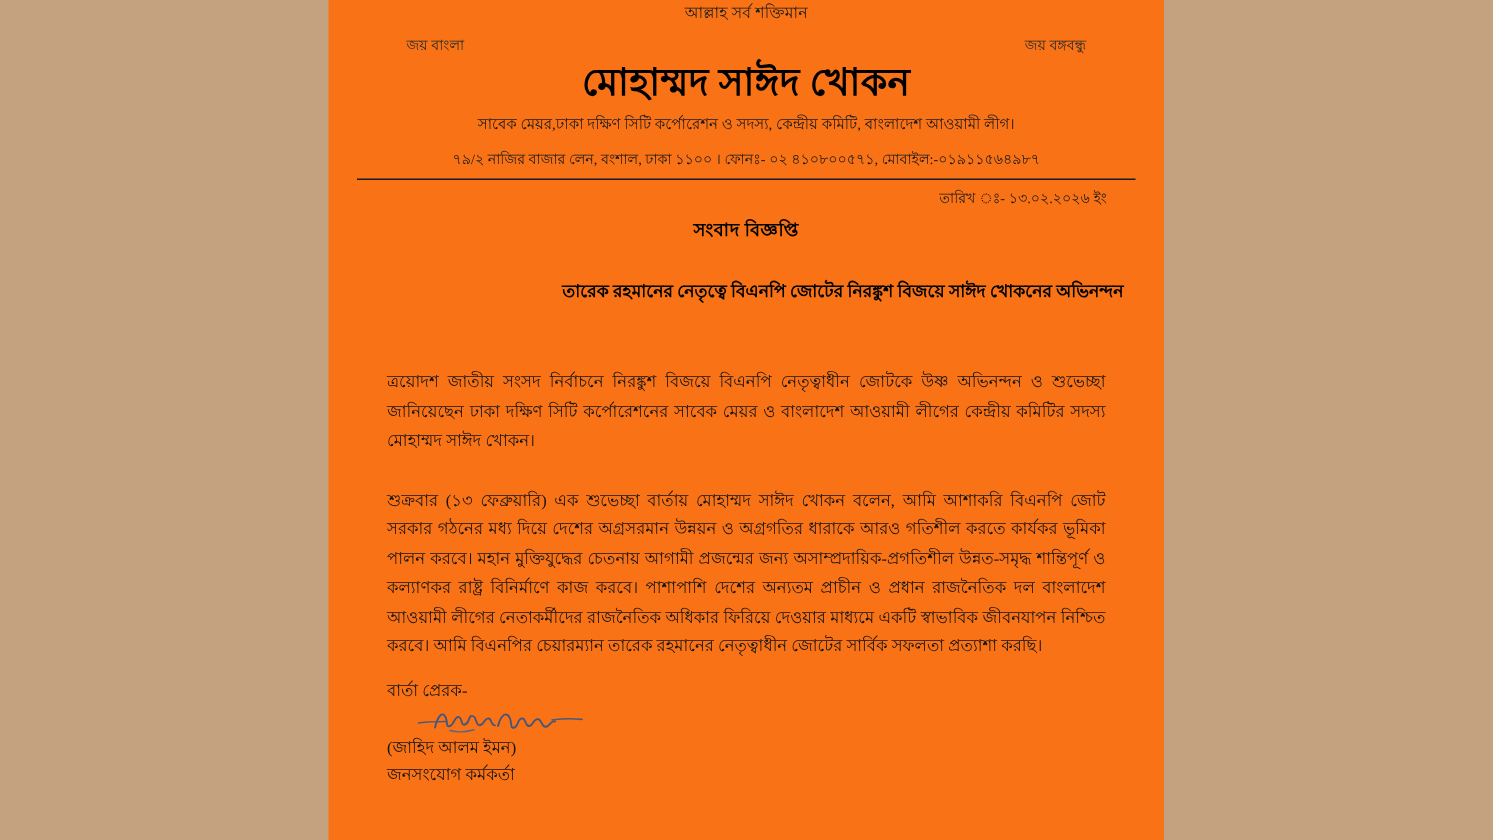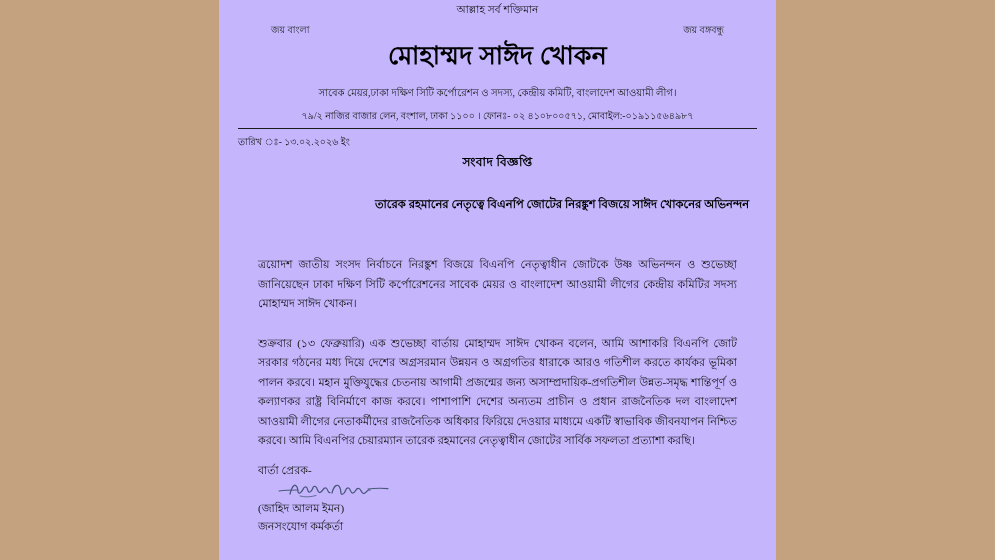--- a/index.html
+++ b/index.html
@@ -13,21 +13,21 @@
     font-family: "Liberation Serif", "DejaVu Serif", serif;
     overflow: hidden;
   }
 
   #page-wrap {
     position: absolute;
     left: 219px;
     top: 0;
     width: 557px;
     height: 560px;
-    background: #c4b5fd;
+    background: #f97316;
     box-sizing: border-box;
     overflow: hidden;
   }
 
   .sheet {
     position: relative;
     width: 100%;
     height: 100%;
     padding: 0 19px;
     box-sizing: border-box;
@@ -64,39 +64,39 @@
     line-height: 31px;
     margin-top: 2px;
     letter-spacing: 0.3px;
     color: #000;
   }
 
   .org-sub {
     text-align: center;
     font-size: 10px;
     line-height: 15px;
-    margin-top: 14px;
+    margin-top: 5px;
     color: #1a1a1a;
   }
   .org-addr {
     text-align: center;
     font-size: 9.5px;
     line-height: 14px;
     margin-top: 9px;
     color: #1a1a1a;
   }
 
   .rule {
     height: 0;
     border-top: 1.6px solid #1b1b1b;
     margin: 5px 0 0 0;
   }
 
   .date-line {
-    text-align: left;
+    text-align: right;
     font-size: 9.5px;
     line-height: 14px;
     margin-top: 6px;
     padding-right: 19px;
     color: #1a1a1a;
   }
 
   
   .doc-title {
     text-align: center;

